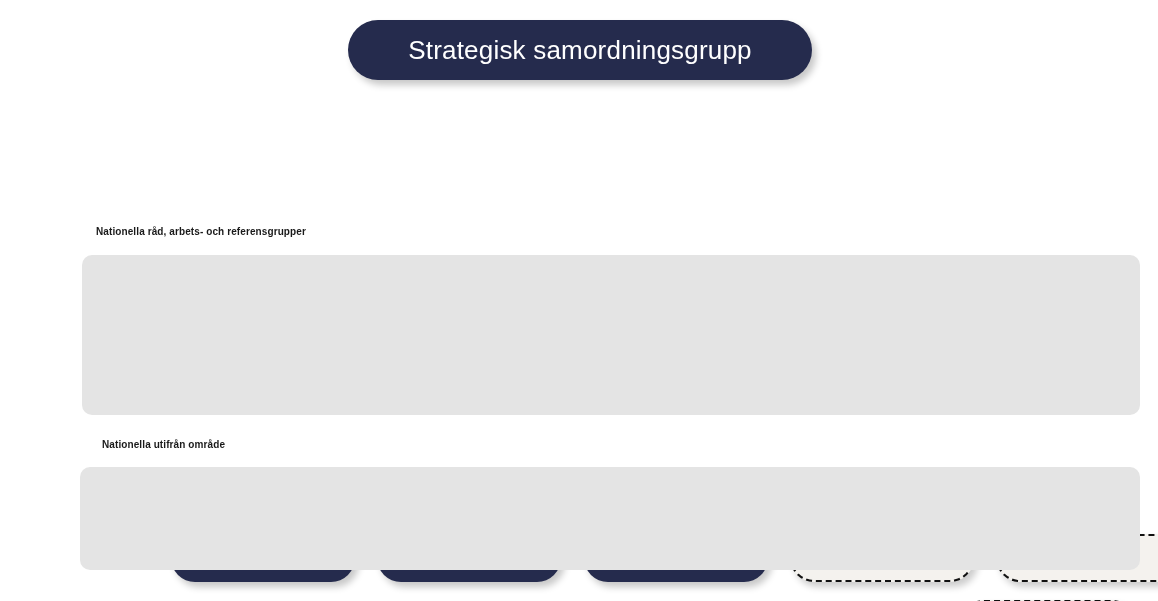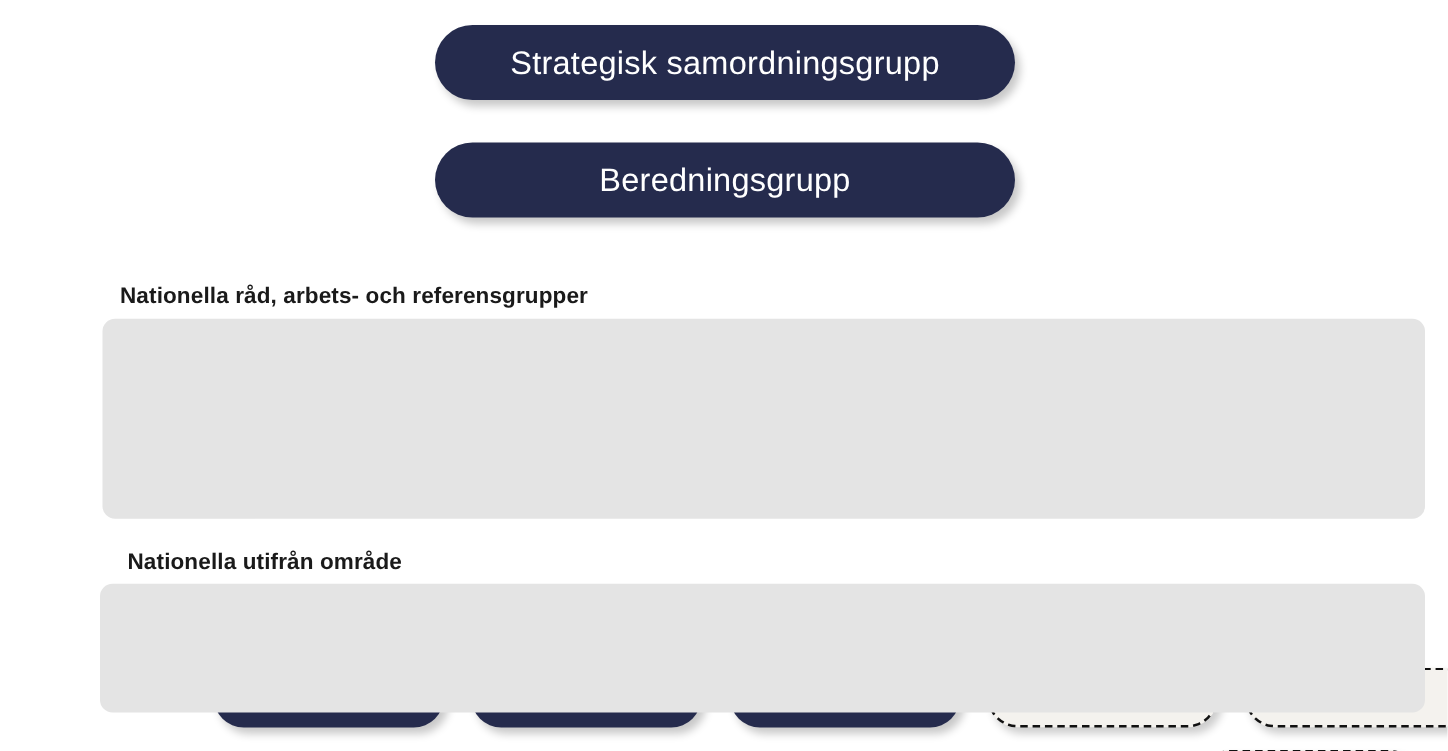--- a/index.html
+++ b/index.html
@@ -40,21 +40,21 @@
   #pill-strategisk {
     left: 336px; top: 20px; width: 464px; height: 60px;
   }
   #pill-beredning {
     left: 336px; top: 114px; width: 464px; height: 60px;
   }
 
   
   .section-heading {
     position: absolute;
-    font-size: 18px;
+    font-size: 10px;
     font-weight: bold;
     color: #1a1a1a;
     letter-spacing: 0.1px;
     white-space: nowrap;
   }
   #heading-nationella { left: 84px; top: 226px; }
   #heading-samarbeten { left: 90px; top: 439px; }
 
   
   .panel {
@@ -100,23 +100,20 @@
 </style>
 </head>
 <body>
 
 <div class="canvas">
 
   <div class="top-pill" id="pill-strategisk">
     <span>Strategisk samordningsgrupp</span>
   </div>
 
-  <div class="top-pill" id="pill-beredning">
-    <span>Beredningsgrupp</span>
-  </div>
 
   <div class="section-heading" id="heading-nationella">Nationella råd, arbets- och referensgrupper</div>
 
   <div class="panel" id="panel-rad">
 
     <div class="pill solid" id="pill-interoperabilitet">
       <span>Interoperabilitet</span>
     </div>
 
     <div class="pill solid" id="pill-arkitektur">

